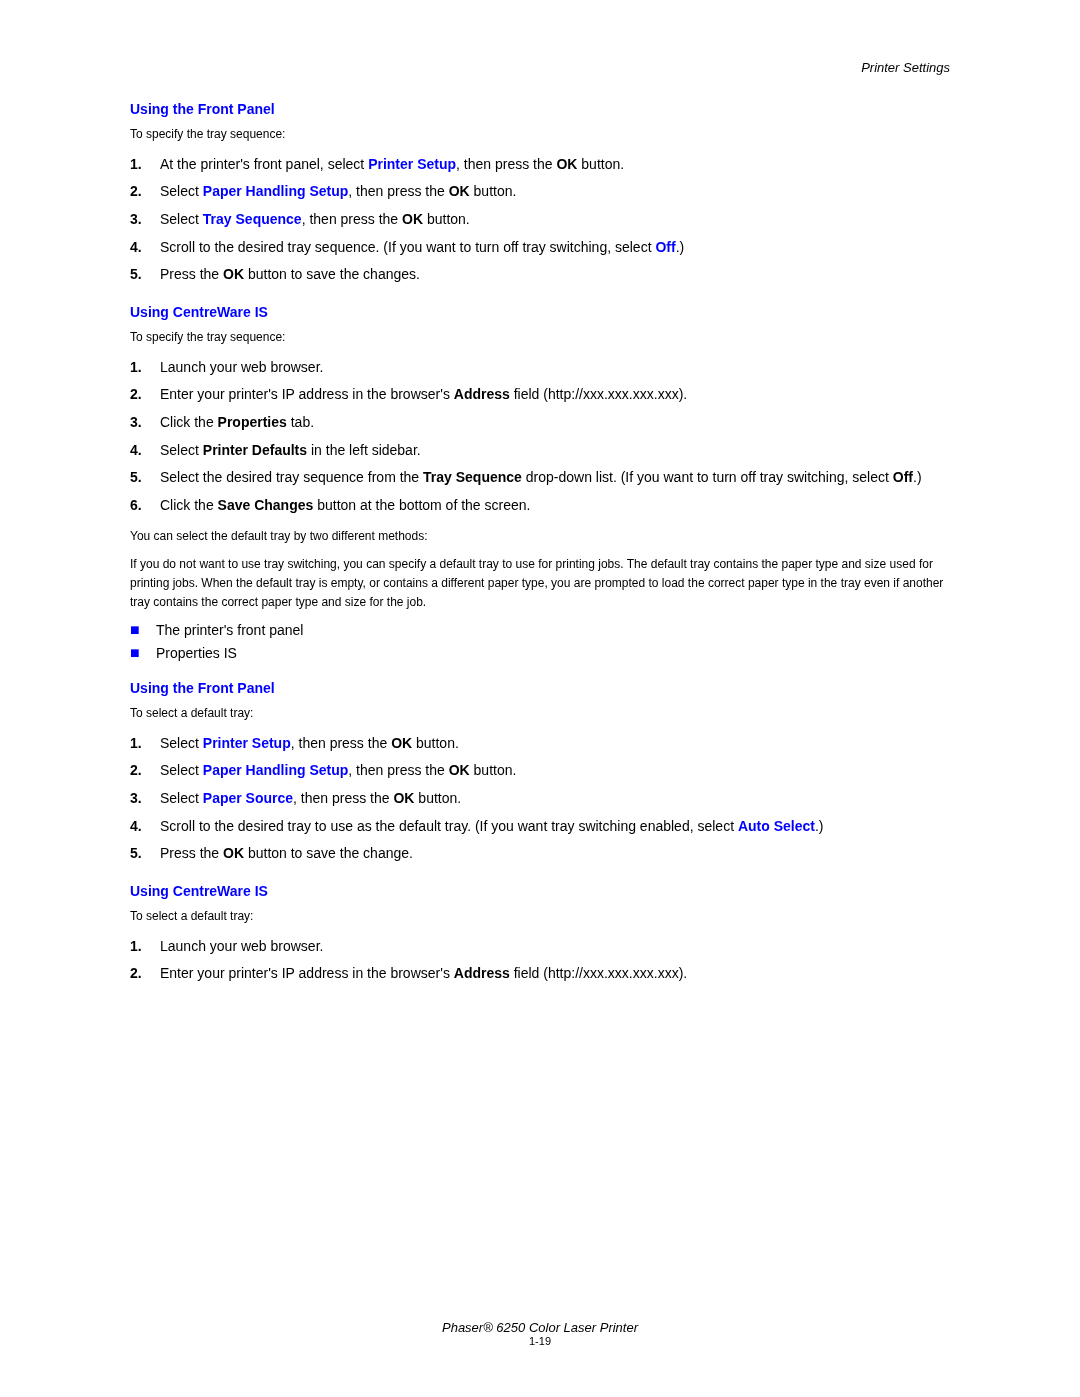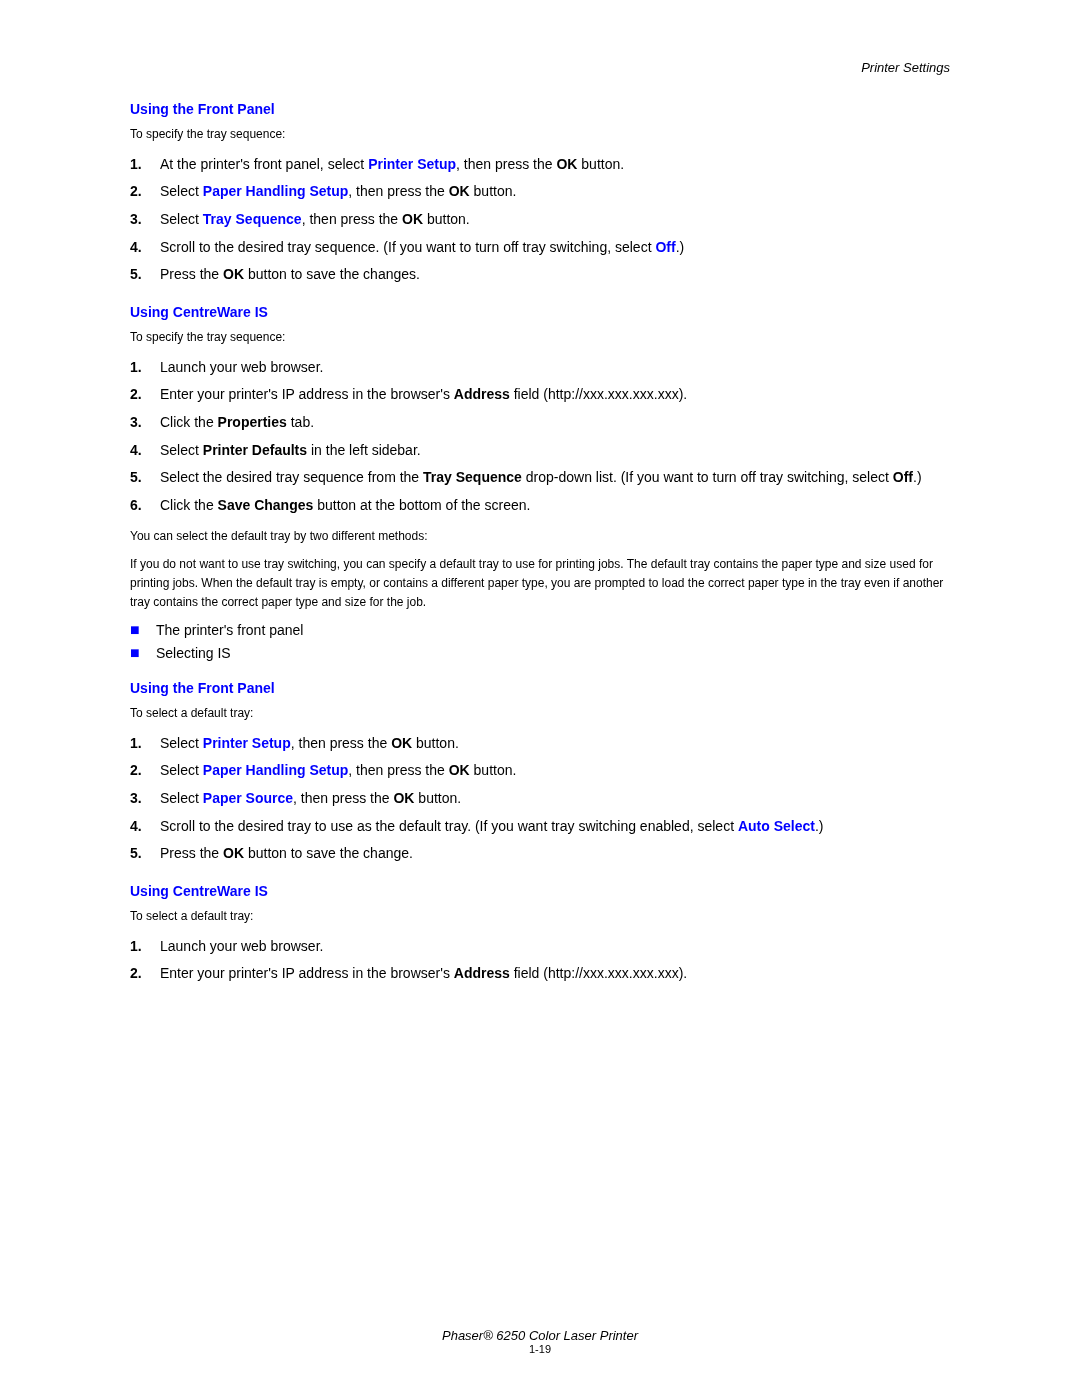--- a/index.html
+++ b/index.html
@@ -87,21 +87,21 @@
       font-size: 14px;
     }
     ul.bullet-list li .bullet {
       color: #0000ff;
       font-size: 16px;
       margin-right: 10px;
       min-width: 16px;
     }
     .footer {
       position: absolute;
-      bottom: 42px;
+      bottom: 50px;
       left: 0;
       right: 0;
       text-align: center;
       font-style: italic;
       font-size: 13px;
       color: #000;
     }
     .footer-page {
       font-style: normal;
       font-size: 11px;
@@ -176,21 +176,21 @@
   <div>
     <p>You can select the default tray by two different methods:</p>
     <p>If you do not want to use tray switching, you can specify a default tray to use for printing jobs. The default tray contains the paper type and size used for printing jobs. When the default tray is empty, or contains a different paper type, you are prompted to load the correct paper type in the tray even if another tray contains the correct paper type and size for the job.</p>
     <ul class="bullet-list">
       <li>
         <span class="bullet">■</span>
         <span>The printer's front panel</span>
       </li>
       <li>
         <span class="bullet">■</span>
-        <span>Selecting IS</span>
+        <span>Properties IS</span>
       </li>
     </ul>
   </div>
 
   <div>
     <div class="section-heading">Using the Front Panel</div>
     <p>To select a default tray:</p>
     <ol>
       <li>
         <span class="num">1.</span>

